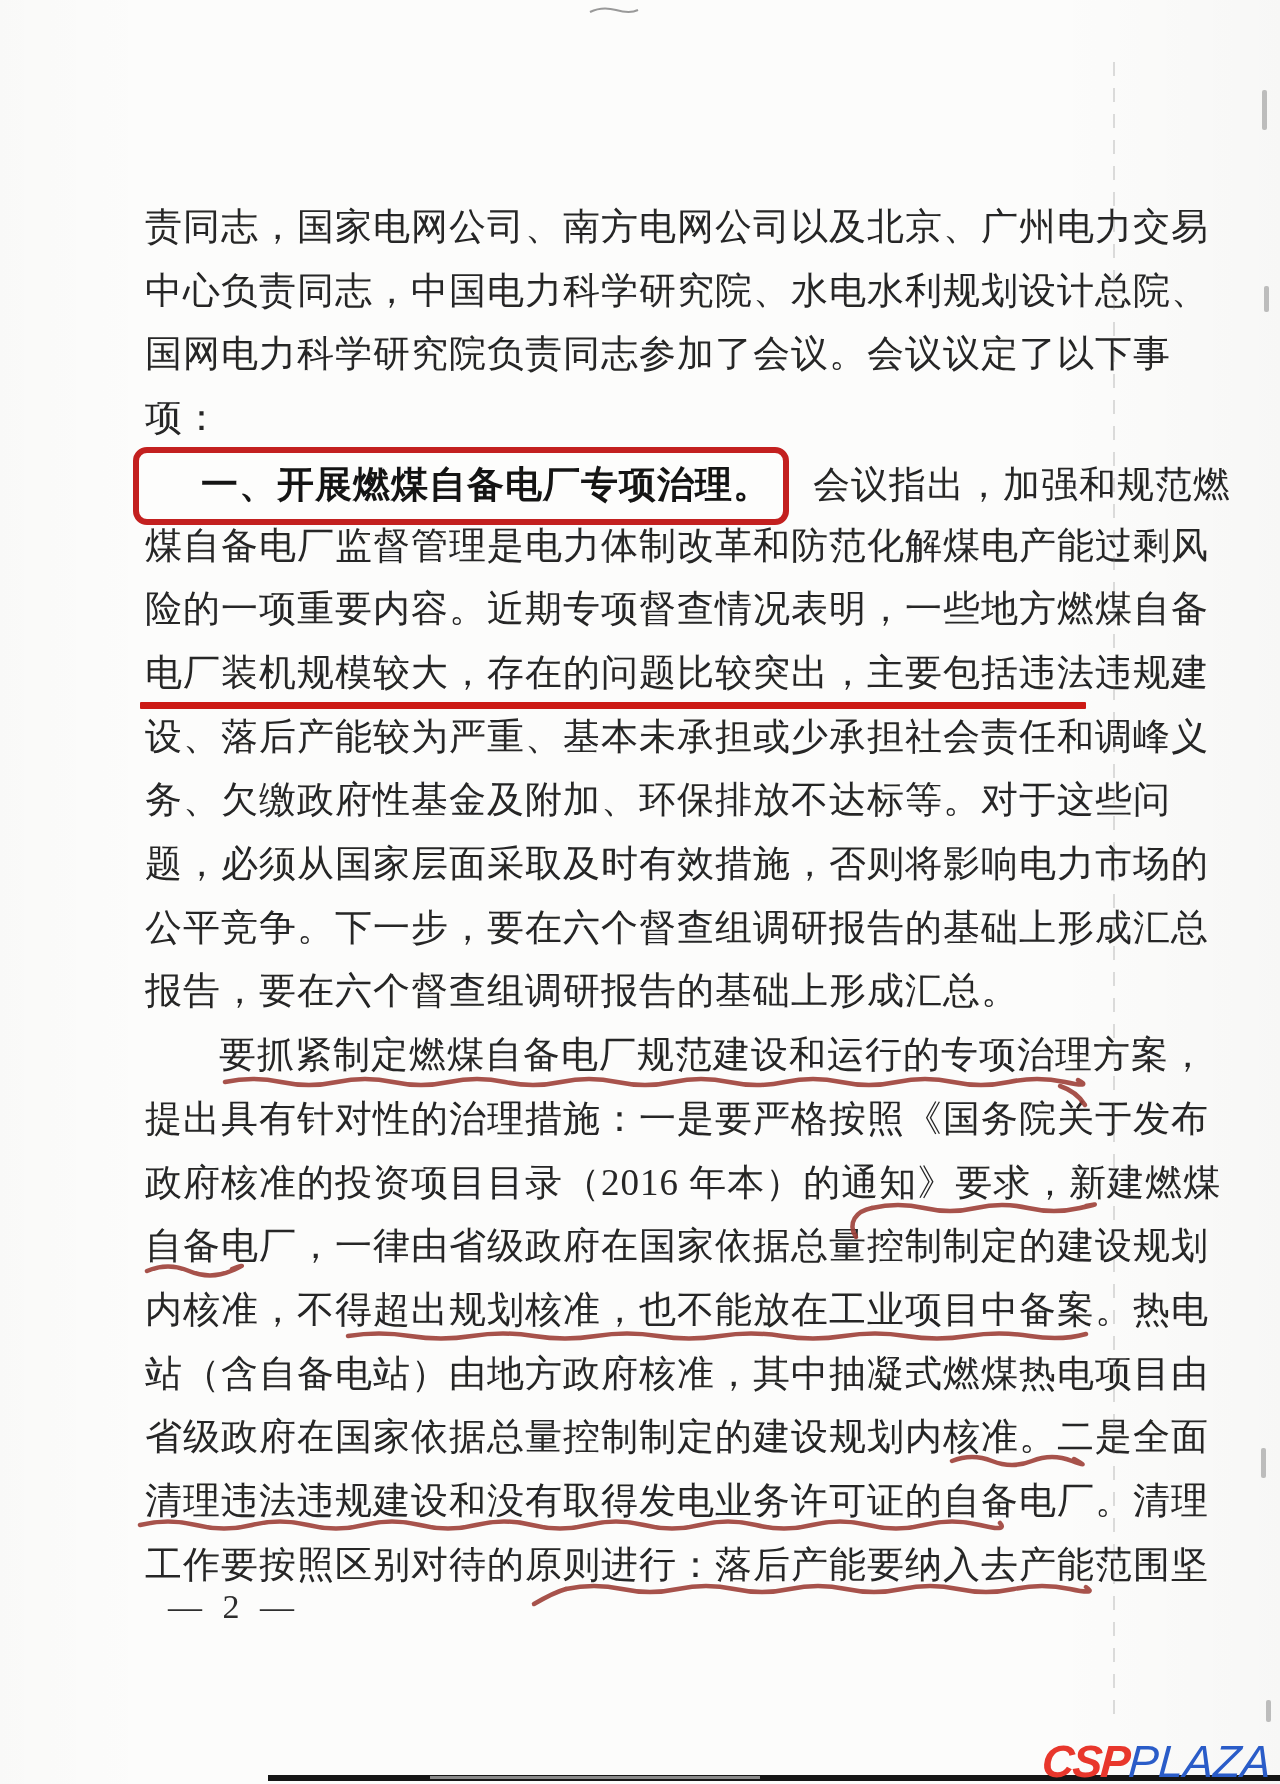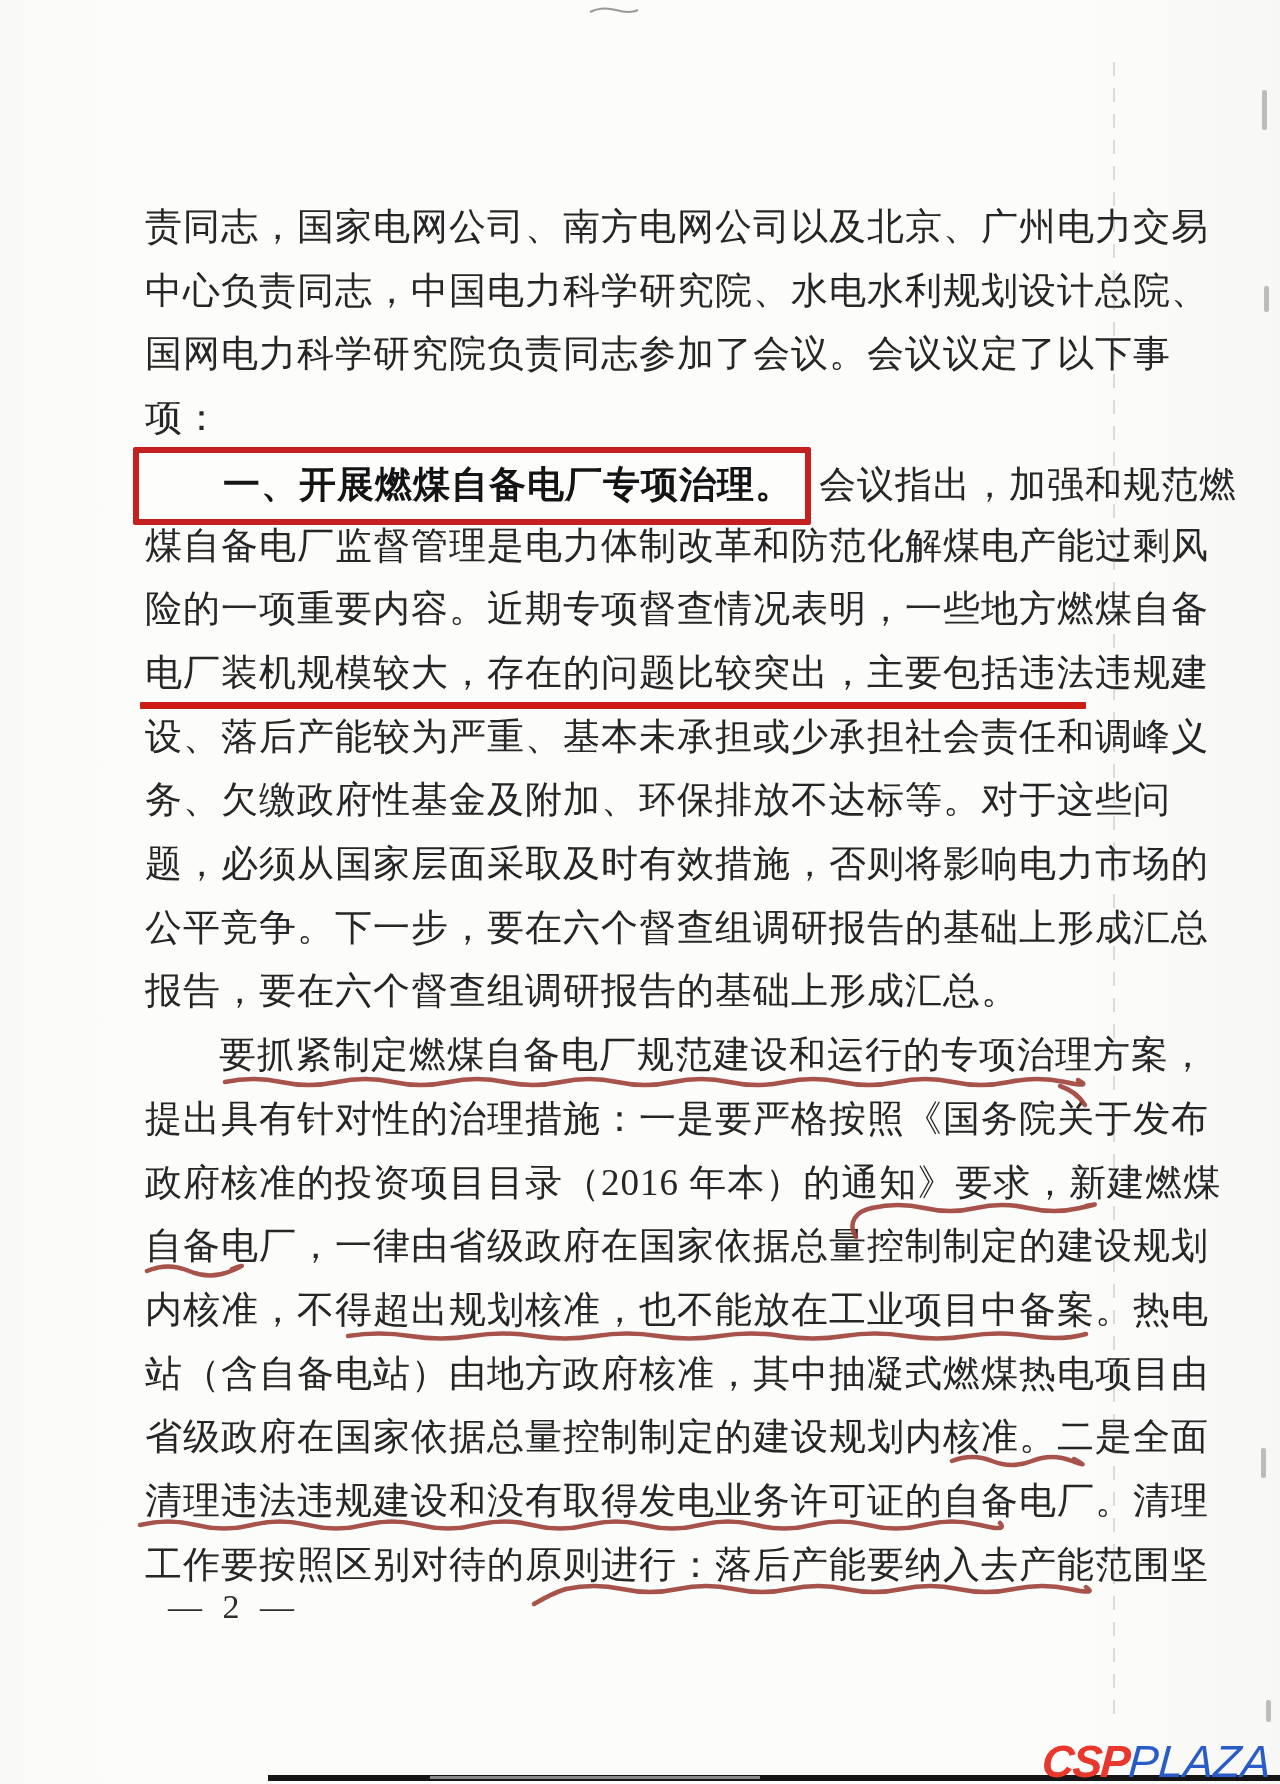--- a/index.html
+++ b/index.html
@@ -17,23 +17,23 @@
   .page{position:relative;width:1280px;height:1784px;background:var(--paper);}
   
   .page::before{content:"";position:absolute;inset:0;
     background:linear-gradient(90deg, rgba(0,0,0,0.012) 0%, rgba(0,0,0,0) 12%, rgba(0,0,0,0) 82%, rgba(0,0,0,0.02) 100%);
     pointer-events:none;}
   #text-layer{position:absolute;inset:0;}
   .tline{position:absolute;left:145px;width:960px;font-size:37px;line-height:46px;
          letter-spacing:1px;color:var(--ink);white-space:nowrap;display:flex;align-items:baseline;}
   .tline.indent{left:219px;}
   .boxed{font-weight:bold;color:#141414;border:6px solid var(--box-color);
-         border-radius:2px;padding:9px 12px 11px 84px;margin:-12px 0 0 -12px;
+         border-radius:14px;padding:9px 12px 11px 62px;margin:-12px 0 0 -12px;
          background:rgba(255,255,255,0.25);}
-  .rest{margin-left:8px;font-family:Liberation Serif, serif;}
+  .rest{margin-left:24px;font-family:Liberation Serif, serif;}
   .page-number{position:absolute;left:168px;top:1588px;font-size:34px;letter-spacing:6px;color:#2e2e2e;}
   
   svg.anno{position:absolute;left:0;top:0;pointer-events:none;}
   .heavy-line{position:absolute;left:140px;top:702px;width:946px;height:7px;
               background:var(--heavy);border-radius:1px;}
   
   .fold-line{position:absolute;left:1113px;top:62px;width:2px;height:1660px;opacity:.45;
      background:repeating-linear-gradient(180deg, rgba(120,120,120,.55) 0 14px, rgba(120,120,120,0) 14px 26px);}
   .edge-mark{position:absolute;width:5px;background:rgba(130,130,130,.5);border-radius:2px;}
   .scan-bar{position:absolute;left:268px;top:1775px;width:1012px;height:6px;background:#161616;}

